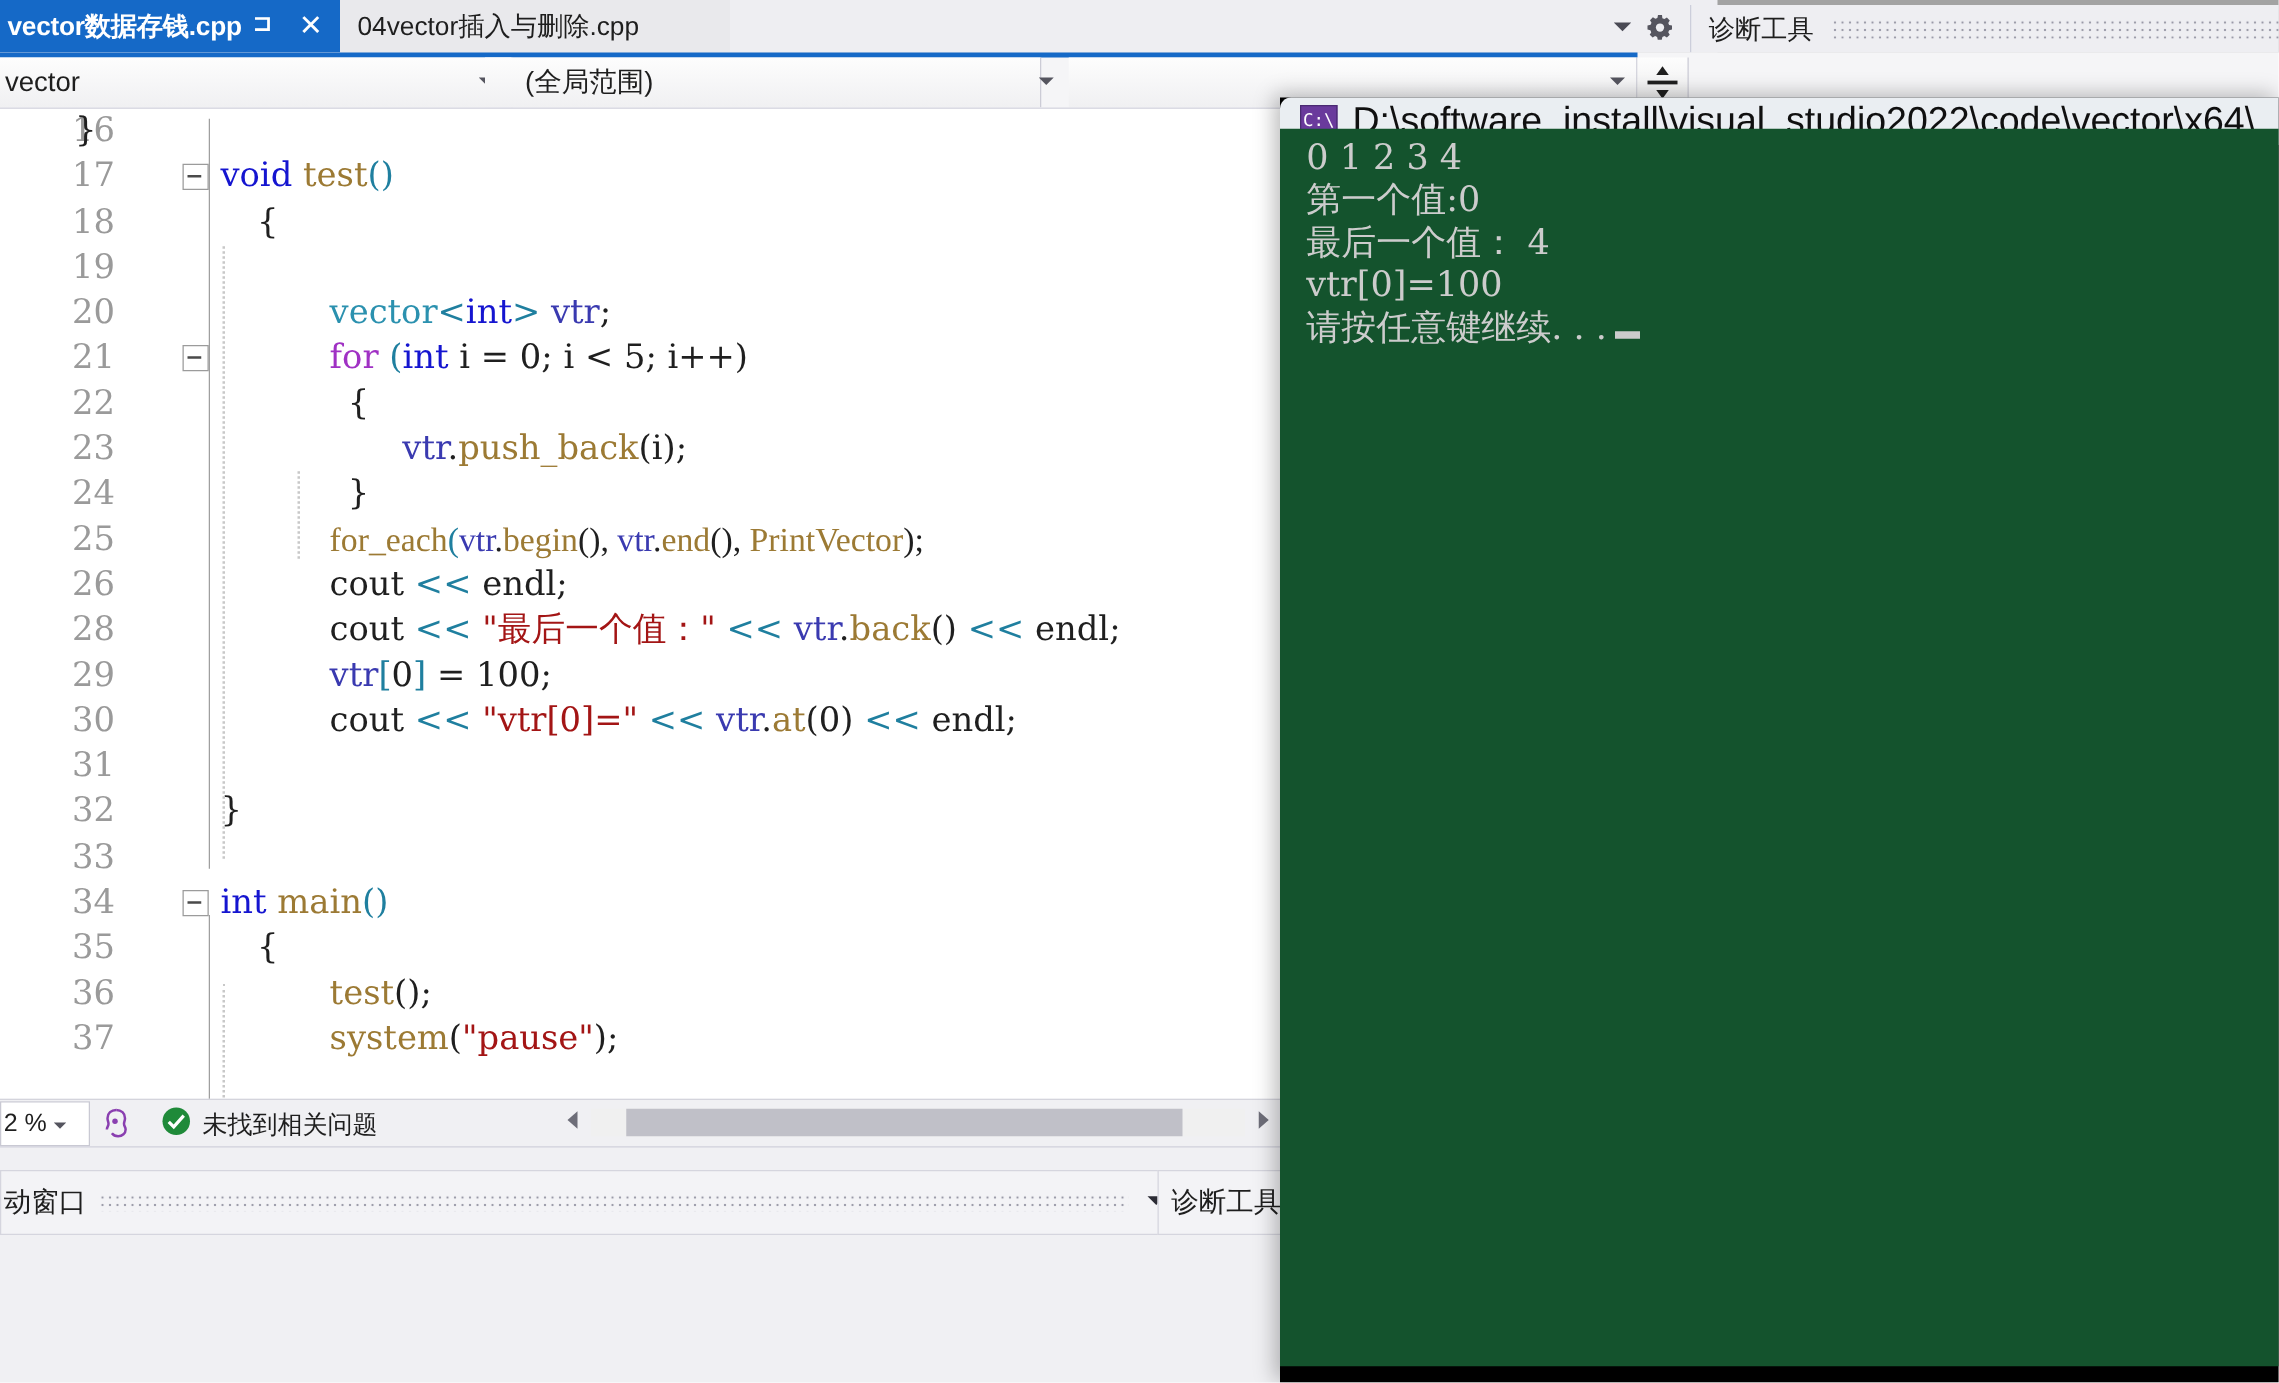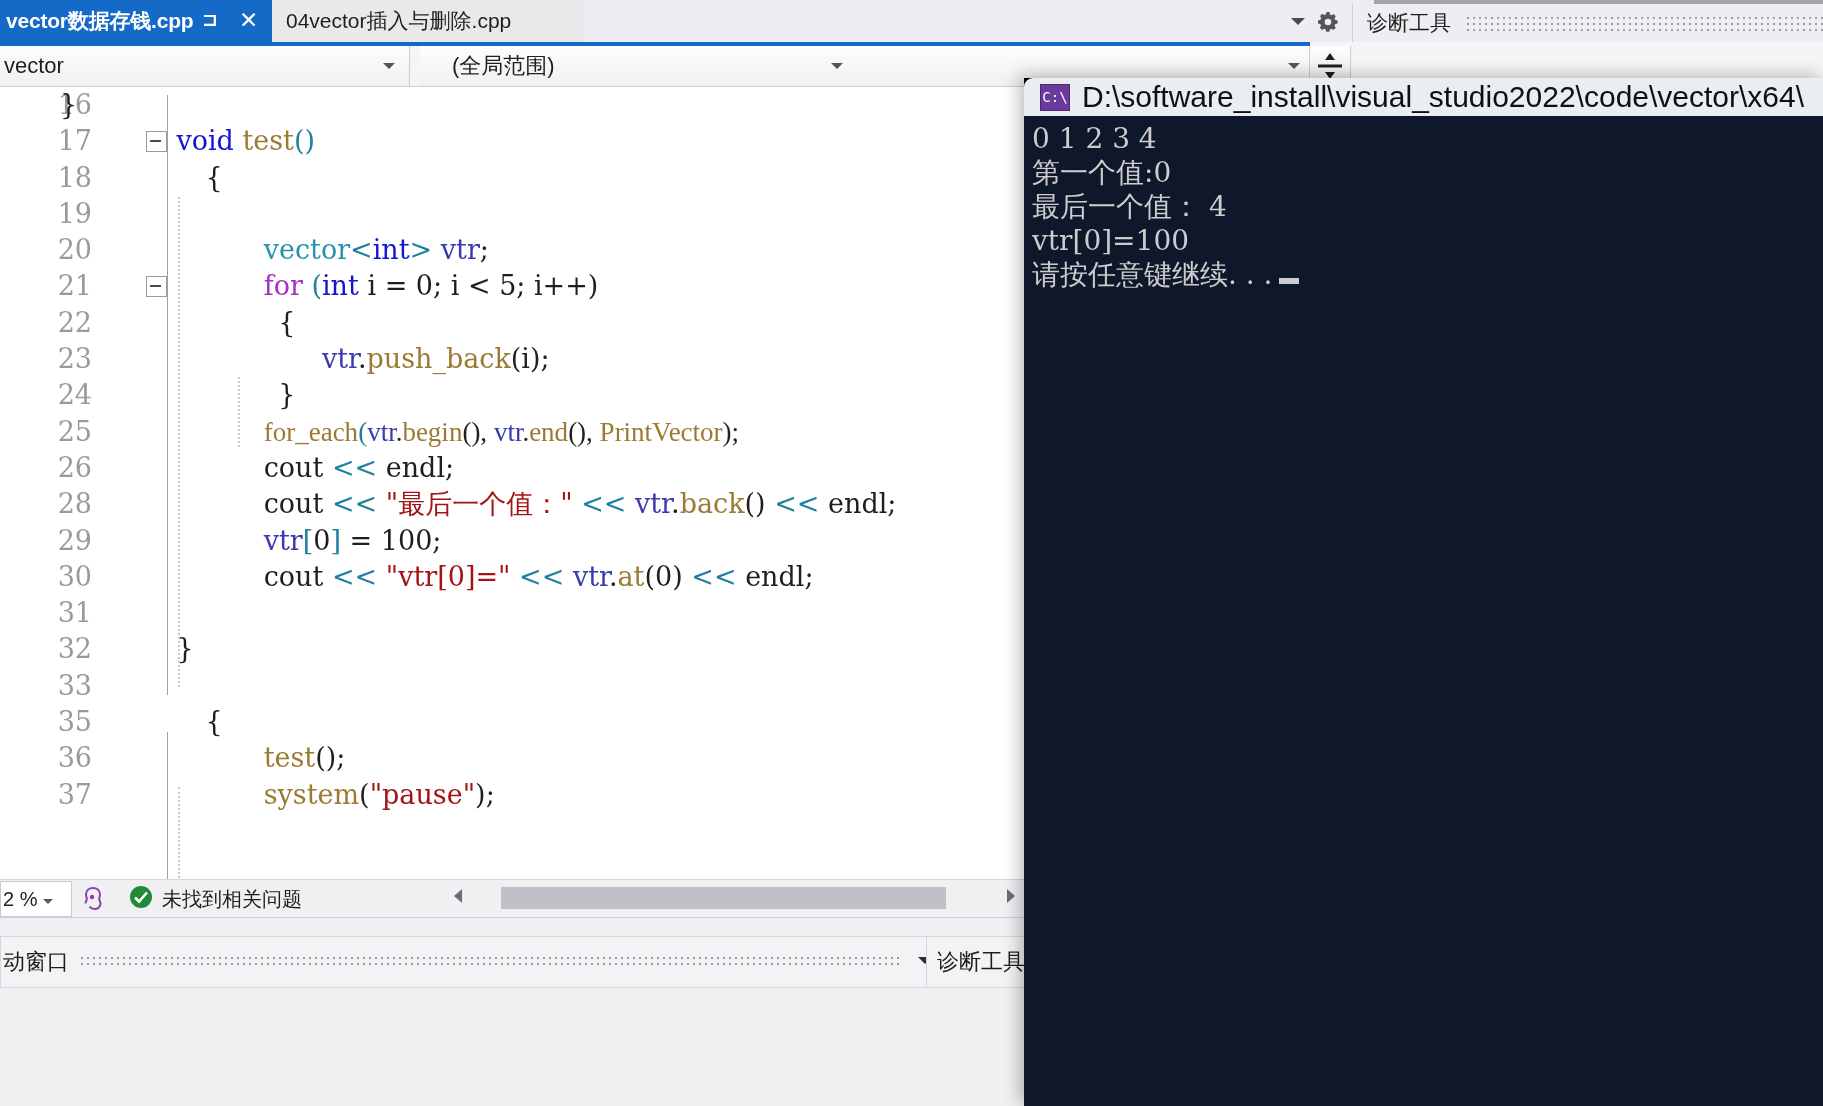--- a/index.html
+++ b/index.html
@@ -79,21 +79,21 @@
     position:absolute;top:4px;height:40px;
     background:linear-gradient(#fdfdfd,#f0f0f2);
     border-right:1px solid #ccccd6;
     box-sizing:border-box;
     display:flex;align-items:center;
   }
   .navcombo .navtext{
     font-size:22px;color:#1e1e1e;white-space:nowrap;
   }
   #navcombo-1{left:0;width:410px;padding-left:4px;}
-  #navcombo-2{left:420px;width:445px;padding-left:32px;}
+  #navcombo-2{left:388px;width:445px;padding-left:32px;}
   #navcombo-3{left:855px;width:455px;padding-left:10px;}
   .nav-caret{
     position:absolute;top:16px;width:18px;height:12px;
   }
   #nav-caret-1{left:380px;}
   #nav-caret-2{left:828px;}
   #nav-caret-3{left:1285px;}
   #nav-split-btn{
     position:absolute;left:1310px;top:4px;width:40px;height:40px;
     background:linear-gradient(#fdfdfd,#ececed);
@@ -222,23 +222,23 @@
     margin-left:16px;width:28px;height:25px;
     background:#6a3a9c;border:1px solid #4a2a72;
     display:flex;align-items:center;justify-content:center;
     color:#ffffff;font-family:"DejaVu Sans Mono",monospace;font-size:14px;
     flex:0 0 auto;
   }
   #console-title-text{
     margin-left:12px;font-size:30px;color:#101010;white-space:nowrap;
   }
   #console-body{
-    position:absolute;left:0;top:38px;width:799px;height:990px;
-    background:#0f172a;
-    padding:6px 0 0 4px;box-sizing:border-box;
+    position:absolute;left:0;top:25px;width:799px;height:990px;
+    background:#14532d;
+    padding:6px 0 0 17px;box-sizing:border-box;
   }
   .console-line{
     font-family:"DejaVu Serif","Liberation Serif",serif;
     font-size:28px;line-height:34px;
     color:#cccccc;white-space:pre;padding-left:4px;
   }
   #console-caret{
     display:inline-block;width:20px;height:6px;background:#cccccc;
     vertical-align:baseline;margin-left:6px;
   }
@@ -356,20 +356,21 @@
       <div class="cline"><span class="lnum">23</span><span class="ctext" style="left: 321.9px;"><span class="var">vtr</span><span>.</span><span class="fn">push_back</span><span>(i);</span></span></div>
       <div class="cline"><span class="lnum">24</span><span class="ctext" style="left: 278.25px;"><span>}</span></span></div>
       <div class="cline"><span class="lnum">25</span><span class="ctext" style="left: 263.7px; font-family: Liberation Serif, serif;"><span class="fn">for_each</span><span class="br">(</span><span class="var">vtr</span><span>.</span><span class="fn">begin</span><span>(), </span><span class="var">vtr</span><span>.</span><span class="fn">end</span><span>(), </span><span class="fn">PrintVector</span><span>);</span></span></div>
       <div class="cline"><span class="lnum">26</span><span class="ctext" style="left: 263.7px;"><span>cout</span><span class="op"> &lt;&lt; </span><span>endl</span><span>;</span></span></div>
       <div class="cline"><span class="lnum">28</span><span class="ctext" style="left: 263.7px;"><span>cout</span><span class="op"> &lt;&lt; </span><span class="str">"最后一个值："</span><span class="op"> &lt;&lt; </span><span class="var">vtr</span><span>.</span><span class="fn">back</span><span>()</span><span class="op"> &lt;&lt; </span><span>endl</span><span>;</span></span></div>
       <div class="cline"><span class="lnum">29</span><span class="ctext" style="left: 263.7px;"><span class="var">vtr</span><span class="br">[</span><span>0</span><span class="br">]</span><span> = 100;</span></span></div>
       <div class="cline"><span class="lnum">30</span><span class="ctext" style="left: 263.7px;"><span>cout</span><span class="op"> &lt;&lt; </span><span class="str">"vtr[0]="</span><span class="op"> &lt;&lt; </span><span class="var">vtr</span><span>.</span><span class="fn">at</span><span>(0)</span><span class="op"> &lt;&lt; </span><span>endl</span><span>;</span></span></div>
       <div class="cline"><span class="lnum">31</span><span class="ctext" style="left: 60px;"></span></div>
       <div class="cline"><span class="lnum">32</span><span class="ctext" style="left: 176.4px;"><span>}</span></span></div>
       <div class="cline"><span class="lnum">33</span><span class="ctext" style="left: 60px;"></span></div>
+      <div class="cline"><span class="lnum">34</span><span class="collapse-box" style="left: 146px; top: 8px;"></span><span class="ctext" style="left: 176.4px;"><span class="kw">int</span><span> </span><span class="fn">main</span><span class="br">()</span></span></div>
       <div class="cline"><span class="lnum">35</span><span class="ctext" style="left: 205.5px;"><span>{</span></span></div>
       <div class="cline"><span class="lnum">36</span><span class="ctext" style="left: 263.7px;"><span class="fn">test</span><span>();</span></span></div>
       <div class="cline"><span class="lnum">37</span><span class="ctext" style="left: 263.7px;"><span class="fn">system</span><span>(</span><span class="str">"pause"</span><span>);</span></span></div>
       <div id="indent-rail" style="top: 8px; height: 600px;"></div>
       <div style="position: absolute; left: 167px; top: 645px; width: 1px; height: 150px; background: rgb(159, 159, 159);"></div>
       <div class="guide" style="left: 178px; top: 110px; height: 490px;"></div>
       <div class="guide" style="left: 238px; top: 290px; height: 70px;"></div>
       <div class="guide" style="left: 178px; top: 700px; height: 95px;"></div>
     </div>
 </div>

